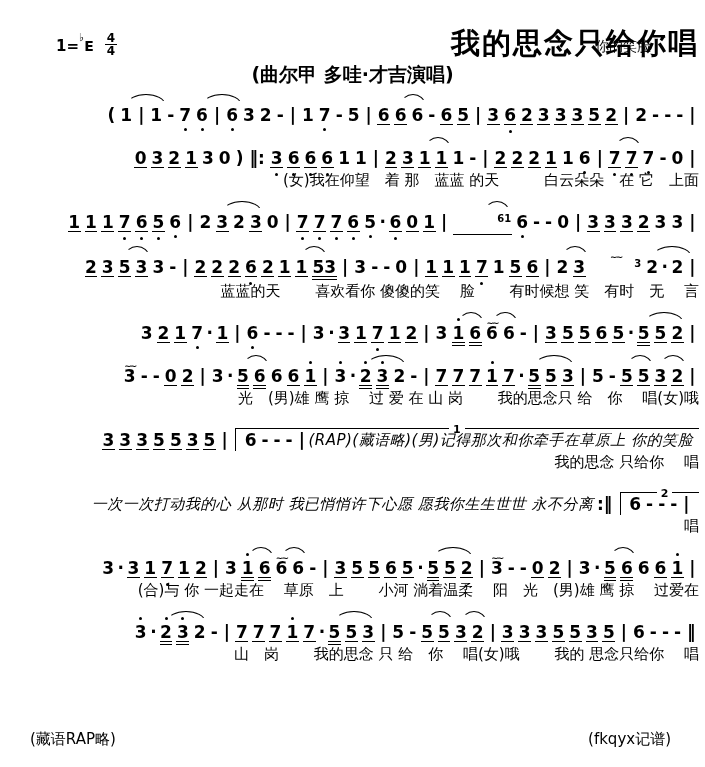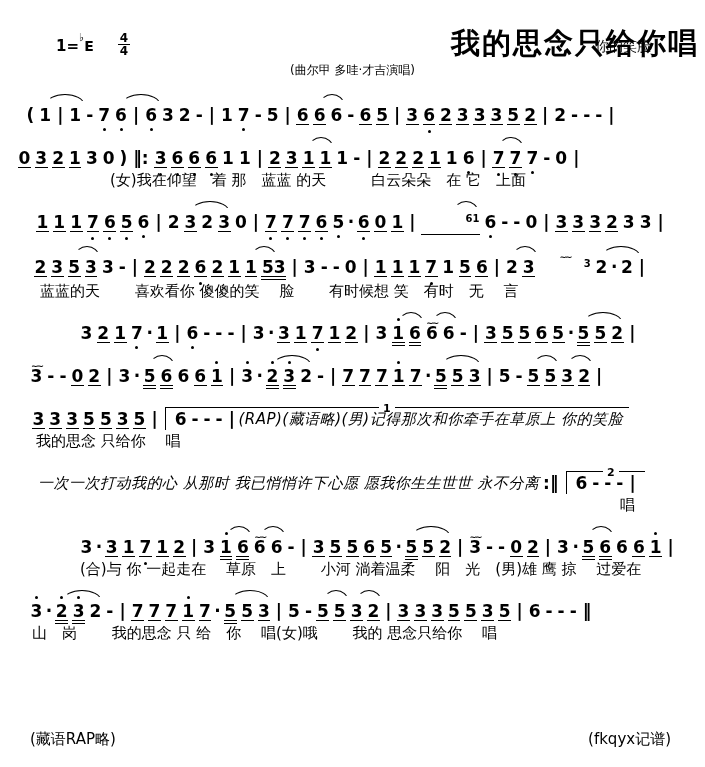--- a/index.html
+++ b/index.html
@@ -1,30 +1,30 @@
 <!DOCTYPE html>
 <html><head>
 <meta charset="utf-8">
 <style>
   html,body{margin:0;padding:0;background:#fff;color:#000;}
   body{width:705px;height:767px;font-family:"DejaVu Sans",sans-serif;overflow:hidden;position:relative;}
   .sheet{padding:10px 6px 0 6px;}
   
   .hdr{position:relative;height:82px;}
-  .keytime{position:absolute;left:50px;top:22px;font-size:15px;font-weight:bold;display:flex;align-items:center;gap:20px;}
+  .keytime{position:absolute;left:50px;top:22px;font-size:15px;font-weight:bold;display:flex;align-items:center;gap:7px;}
   .flat{font-size:11px;vertical-align:super;position:relative;top:-4px;}
   .keyletter{font-size:14px;}
   .frac{display:inline-flex;flex-direction:column;align-items:center;line-height:1;font-size:12px;font-weight:bold;margin-left:4px;}
   .frac b{padding:0 2px;}
   .frac b:first-child{border-bottom:1.2px solid #000;}
   .title{position:absolute;left:0;right:0;top:14px;text-align:right;font-size:29px;font-weight:bold;letter-spacing:2px;}
-  .subtitle{position:absolute;left:0;right:0;top:52px;text-align:center;font-size:12px;}
+  .subtitle{position:absolute;left:0;right:0;top:52px;text-align:center;font-size:19px;font-weight:bold;}
   .credit{position:absolute;right:48px;top:28px;font-size:14px;}
   
-  #music{padding-left:8px;}
+  #music{padding-left:8px;text-align:right;}
   .music-line{margin-bottom:9px;white-space:nowrap;}
   .notes-row{padding-top:13px;line-height:20px;}
   .lyrics-row{font-size:15px;line-height:20px;margin-top:1px;}
   .tok{position:relative;display:inline-block;font-size:17px;font-weight:bold;padding:0 2.5px;line-height:20px;vertical-align:baseline;}
   .tok .glyph{font-weight:bold;font-style:normal;}
   .tok.sm .glyph{font-size:10px;position:relative;top:-6px;padding-left:44px;}
   .tok.bar{padding:0 3.5px;}
   .tok.aug{padding:0 1px;}
   .u{position:absolute;left:2px;right:2px;height:1.3px;background:#000;}
   .u1{bottom:0px;}
@@ -71,20 +71,21 @@
       </div>
       <div class="music-line">
         <div class="notes-row" style="padding-left: 18px;"><span class="tok"><b class="glyph">2</b><i class="u u1"></i></span><span class="tok"><b class="glyph">3</b><i class="u u1"></i></span><span class="tok"><b class="glyph">5</b><i class="u u1"></i><i class="slur" style="width: 22px;"></i></span><span class="tok"><b class="glyph">3</b><i class="u u1"></i></span><span class="tok"><b class="glyph">3</b></span><span class="tok"><b class="glyph">-</b></span><span class="tok bar"><b class="glyph">|</b></span><span class="tok"><b class="glyph">2</b><i class="u u1"></i></span><span class="tok"><b class="glyph">2</b><i class="u u1"></i></span><span class="tok"><b class="glyph">2</b><i class="u u1"></i></span><span class="tok"><b class="glyph">6</b><i class="u u1"></i><i class="dot lo lo2"></i></span><span class="tok"><b class="glyph">2</b><i class="u u1"></i></span><span class="tok"><b class="glyph">1</b><i class="u u1"></i></span><span class="tok"><b class="glyph">1</b><i class="u u1"></i><i class="slur" style="width: 22px;"></i></span><span class="tok"><b class="glyph">53</b><i class="u u1"></i><i class="u u2"></i></span><span class="tok bar"><b class="glyph">|</b></span><span class="tok"><b class="glyph">3</b></span><span class="tok"><b class="glyph">-</b></span><span class="tok"><b class="glyph">-</b></span><span class="tok"><b class="glyph">0</b></span><span class="tok bar"><b class="glyph">|</b></span><span class="tok"><b class="glyph">1</b><i class="u u1"></i></span><span class="tok"><b class="glyph">1</b><i class="u u1"></i></span><span class="tok"><b class="glyph">1</b><i class="u u1"></i></span><span class="tok"><b class="glyph">7</b><i class="u u1"></i><i class="dot lo lo2"></i></span><span class="tok"><b class="glyph">1</b></span><span class="tok"><b class="glyph">5</b><i class="u u1"></i></span><span class="tok"><b class="glyph">6</b><i class="u u1"></i></span><span class="tok bar"><b class="glyph">|</b></span><span class="tok"><b class="glyph">2</b><i class="slur" style="width: 22px;"></i></span><span class="tok"><b class="glyph">3</b><i class="u u1"></i></span><span class="tok sm"><b class="glyph">3</b><i class="orn">∼∼</i></span><span class="tok"><b class="glyph">2</b><i class="slur" style="width: 36px;"></i></span><span class="tok aug"><b class="glyph">·</b></span><span class="tok"><b class="glyph">2</b></span><span class="tok bar"><b class="glyph">|</b></span></div>
         <div class="lyrics-row" style="padding-left: 26px;">蓝蓝的天　　 喜欢看你 傻傻的笑　 脸　　 有时候想 笑　有时　无　 言</div>
       </div>
       <div class="music-line">
         <div class="notes-row" style="padding-left: 64px;"><span class="tok"><b class="glyph">3</b></span><span class="tok"><b class="glyph">2</b><i class="u u1"></i></span><span class="tok"><b class="glyph">1</b><i class="u u1"></i></span><span class="tok"><b class="glyph">7</b><i class="dot lo"></i></span><span class="tok aug"><b class="glyph">·</b></span><span class="tok"><b class="glyph">1</b><i class="u u1"></i></span><span class="tok bar"><b class="glyph">|</b></span><span class="tok"><b class="glyph">6</b><i class="dot lo"></i></span><span class="tok"><b class="glyph">-</b></span><span class="tok"><b class="glyph">-</b></span><span class="tok"><b class="glyph">-</b></span><span class="tok bar"><b class="glyph">|</b></span><span class="tok"><b class="glyph">3</b></span><span class="tok aug"><b class="glyph">·</b></span><span class="tok"><b class="glyph">3</b><i class="u u1"></i></span><span class="tok"><b class="glyph">1</b><i class="u u1"></i></span><span class="tok"><b class="glyph">7</b><i class="u u1"></i><i class="dot lo lo2"></i></span><span class="tok"><b class="glyph">1</b><i class="u u1"></i></span><span class="tok"><b class="glyph">2</b><i class="u u1"></i></span><span class="tok bar"><b class="glyph">|</b></span><span class="tok"><b class="glyph">3</b></span><span class="tok"><b class="glyph">1</b><i class="u u1"></i><i class="u u2"></i><i class="dot hi"></i><i class="slur" style="width: 22px;"></i></span><span class="tok"><b class="glyph">6</b><i class="u u1"></i><i class="u u2"></i></span><span class="tok"><b class="glyph">6</b><i class="orn">∼∼</i><i class="slur" style="width: 22px;"></i></span><span class="tok"><b class="glyph">6</b></span><span class="tok"><b class="glyph">-</b></span><span class="tok bar"><b class="glyph">|</b></span><span class="tok"><b class="glyph">3</b><i class="u u1"></i></span><span class="tok"><b class="glyph">5</b><i class="u u1"></i></span><span class="tok"><b class="glyph">5</b><i class="u u1"></i></span><span class="tok"><b class="glyph">6</b><i class="u u1"></i></span><span class="tok"><b class="glyph">5</b><i class="u u1"></i></span><span class="tok aug"><b class="glyph">·</b></span><span class="tok"><b class="glyph">5</b><i class="u u1"></i><i class="u u2"></i><i class="slur" style="width: 36px;"></i></span><span class="tok"><b class="glyph">5</b><i class="u u1"></i></span><span class="tok"><b class="glyph">2</b><i class="u u1"></i></span><span class="tok bar"><b class="glyph">|</b></span></div>
       </div>
       <div class="music-line">
         <div class="notes-row" style="padding-left: 14px;"><span class="tok"><b class="glyph">3</b><i class="orn">∼∼</i></span><span class="tok"><b class="glyph">-</b></span><span class="tok"><b class="glyph">-</b></span><span class="tok"><b class="glyph">0</b><i class="u u1"></i></span><span class="tok"><b class="glyph">2</b><i class="u u1"></i></span><span class="tok bar"><b class="glyph">|</b></span><span class="tok"><b class="glyph">3</b></span><span class="tok aug"><b class="glyph">·</b></span><span class="tok"><b class="glyph">5</b><i class="u u1"></i><i class="u u2"></i><i class="slur" style="width: 22px;"></i></span><span class="tok"><b class="glyph">6</b><i class="u u1"></i><i class="u u2"></i></span><span class="tok"><b class="glyph">6</b></span><span class="tok"><b class="glyph">6</b><i class="u u1"></i></span><span class="tok"><b class="glyph">1</b><i class="u u1"></i><i class="dot hi"></i></span><span class="tok bar"><b class="glyph">|</b></span><span class="tok"><b class="glyph">3</b><i class="dot hi"></i></span><span class="tok aug"><b class="glyph">·</b></span><span class="tok"><b class="glyph">2</b><i class="u u1"></i><i class="u u2"></i><i class="dot hi"></i><i class="slur" style="width: 36px;"></i></span><span class="tok"><b class="glyph">3</b><i class="u u1"></i><i class="u u2"></i><i class="dot hi"></i></span><span class="tok"><b class="glyph">2</b></span><span class="tok"><b class="glyph">-</b></span><span class="tok bar"><b class="glyph">|</b></span><span class="tok"><b class="glyph">7</b><i class="u u1"></i></span><span class="tok"><b class="glyph">7</b><i class="u u1"></i></span><span class="tok"><b class="glyph">7</b><i class="u u1"></i></span><span class="tok"><b class="glyph">1</b><i class="u u1"></i><i class="dot hi"></i></span><span class="tok"><b class="glyph">7</b><i class="u u1"></i></span><span class="tok aug"><b class="glyph">·</b></span><span class="tok"><b class="glyph">5</b><i class="u u1"></i><i class="u u2"></i><i class="slur" style="width: 36px;"></i></span><span class="tok"><b class="glyph">5</b><i class="u u1"></i></span><span class="tok"><b class="glyph">3</b><i class="u u1"></i></span><span class="tok bar"><b class="glyph">|</b></span><span class="tok"><b class="glyph">5</b></span><span class="tok"><b class="glyph">-</b></span><span class="tok"><b class="glyph">5</b><i class="u u1"></i><i class="slur" style="width: 22px;"></i></span><span class="tok"><b class="glyph">5</b><i class="u u1"></i></span><span class="tok"><b class="glyph">3</b><i class="u u1"></i><i class="slur" style="width: 22px;"></i></span><span class="tok"><b class="glyph">2</b><i class="u u1"></i></span><span class="tok bar"><b class="glyph">|</b></span></div>
+        <div class="lyrics-row" style="padding-left: 18px;">光　(男)雄 鹰 掠　 过 爱 在 山 岗　　 我的思念只 给　你　 唱(女)哦</div>
       </div>
       <div class="music-line">
         <div class="notes-row" style="padding-left: 16px;"><span class="tok"><b class="glyph">3</b><i class="u u1"></i></span><span class="tok"><b class="glyph">3</b><i class="u u1"></i></span><span class="tok"><b class="glyph">3</b><i class="u u1"></i></span><span class="tok"><b class="glyph">5</b><i class="u u1"></i></span><span class="tok"><b class="glyph">5</b><i class="u u1"></i></span><span class="tok"><b class="glyph">3</b><i class="u u1"></i></span><span class="tok"><b class="glyph">5</b><i class="u u1"></i></span><span class="tok bar"><b class="glyph">|</b></span><span class="volta"><i class="vlabel">1</i><span class="tok"><b class="glyph">6</b></span><span class="tok"><b class="glyph">-</b></span><span class="tok"><b class="glyph">-</b></span><span class="tok"><b class="glyph">-</b></span><span class="tok bar"><b class="glyph">|</b></span><span class="txtrun">(RAP)(藏语略)(男)记得那次和你牵手在草原上 你的笑脸</span></span></div>
         <div class="lyrics-row" style="padding-left: 22px;">我的思念 只给你　 唱</div>
       </div>
       <div class="music-line">
         <div class="notes-row" style="padding-left: 24px;"><span class="txtrun">一次一次打动我的心 从那时 我已悄悄许下心愿 愿我你生生世世 永不分离</span><span class="tok bar"><b class="glyph">:‖</b></span><span class="volta"><i class="vlabel">2</i><span class="tok"><b class="glyph">6</b></span><span class="tok"><b class="glyph">-</b></span><span class="tok"><b class="glyph">-</b></span><span class="tok"><b class="glyph">-</b></span><span class="tok bar"><b class="glyph">|</b></span></span></div>
         <div class="lyrics-row" style="padding-left: 606px;">唱</div>
       </div>
       <div class="music-line">

